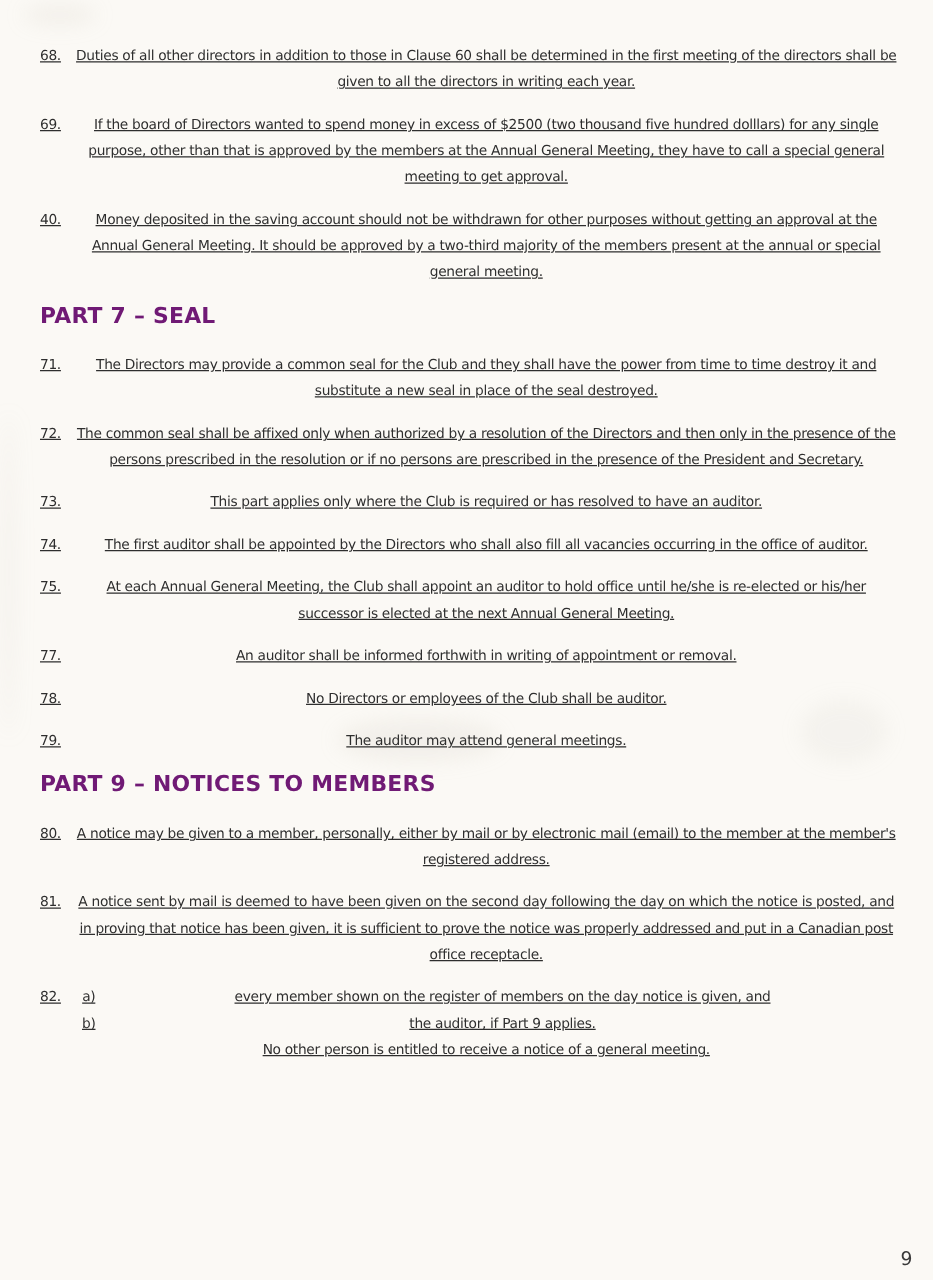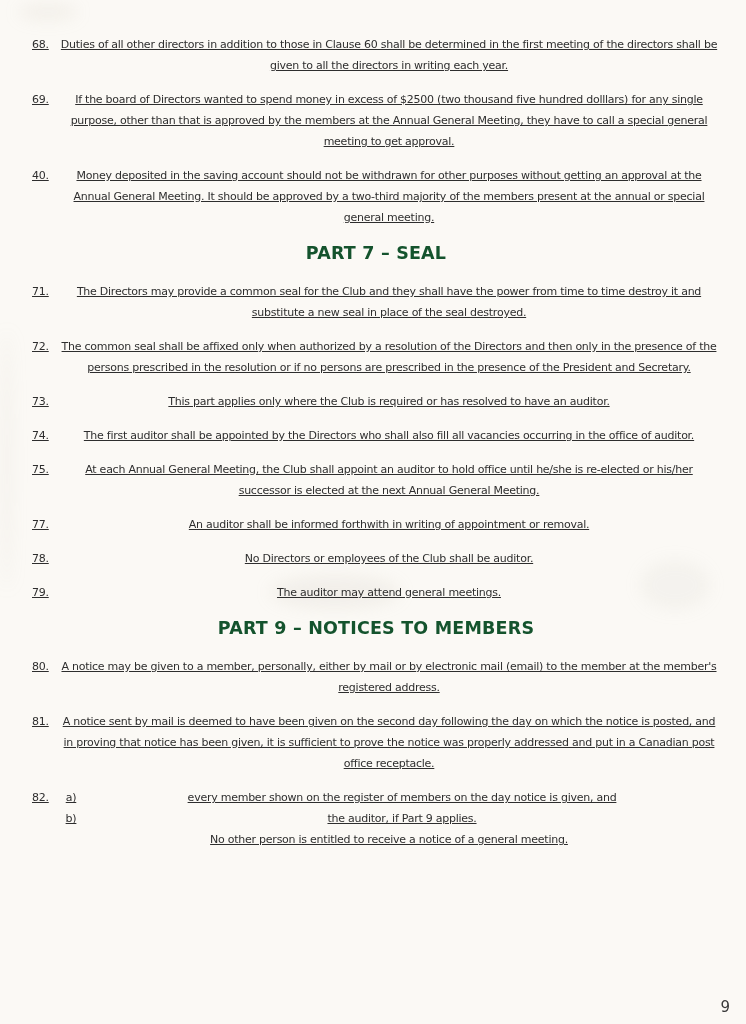--- a/index.html
+++ b/index.html
@@ -32,26 +32,26 @@
   .item .num {
     flex: 0 0 26px;
     white-space: nowrap;
   }
   .item .text {
     flex: 1;
     max-width: 662px;
     text-align: center;
   }
   .heading {
-    text-align: center;
+    text-align: left;
     font-weight: bold;
     font-size: 17.5px;
     line-height: 24px;
     letter-spacing: 0.2px;
-    color: #14532d;
+    color: #701a75;
     margin: 5px 0 16px 0;
   }
   .subitem {
     display: flex;
   }
   .subitem .sublabel {
     flex: 0 0 26px;
   }
   .subitem .subtext {
     flex: 1;

